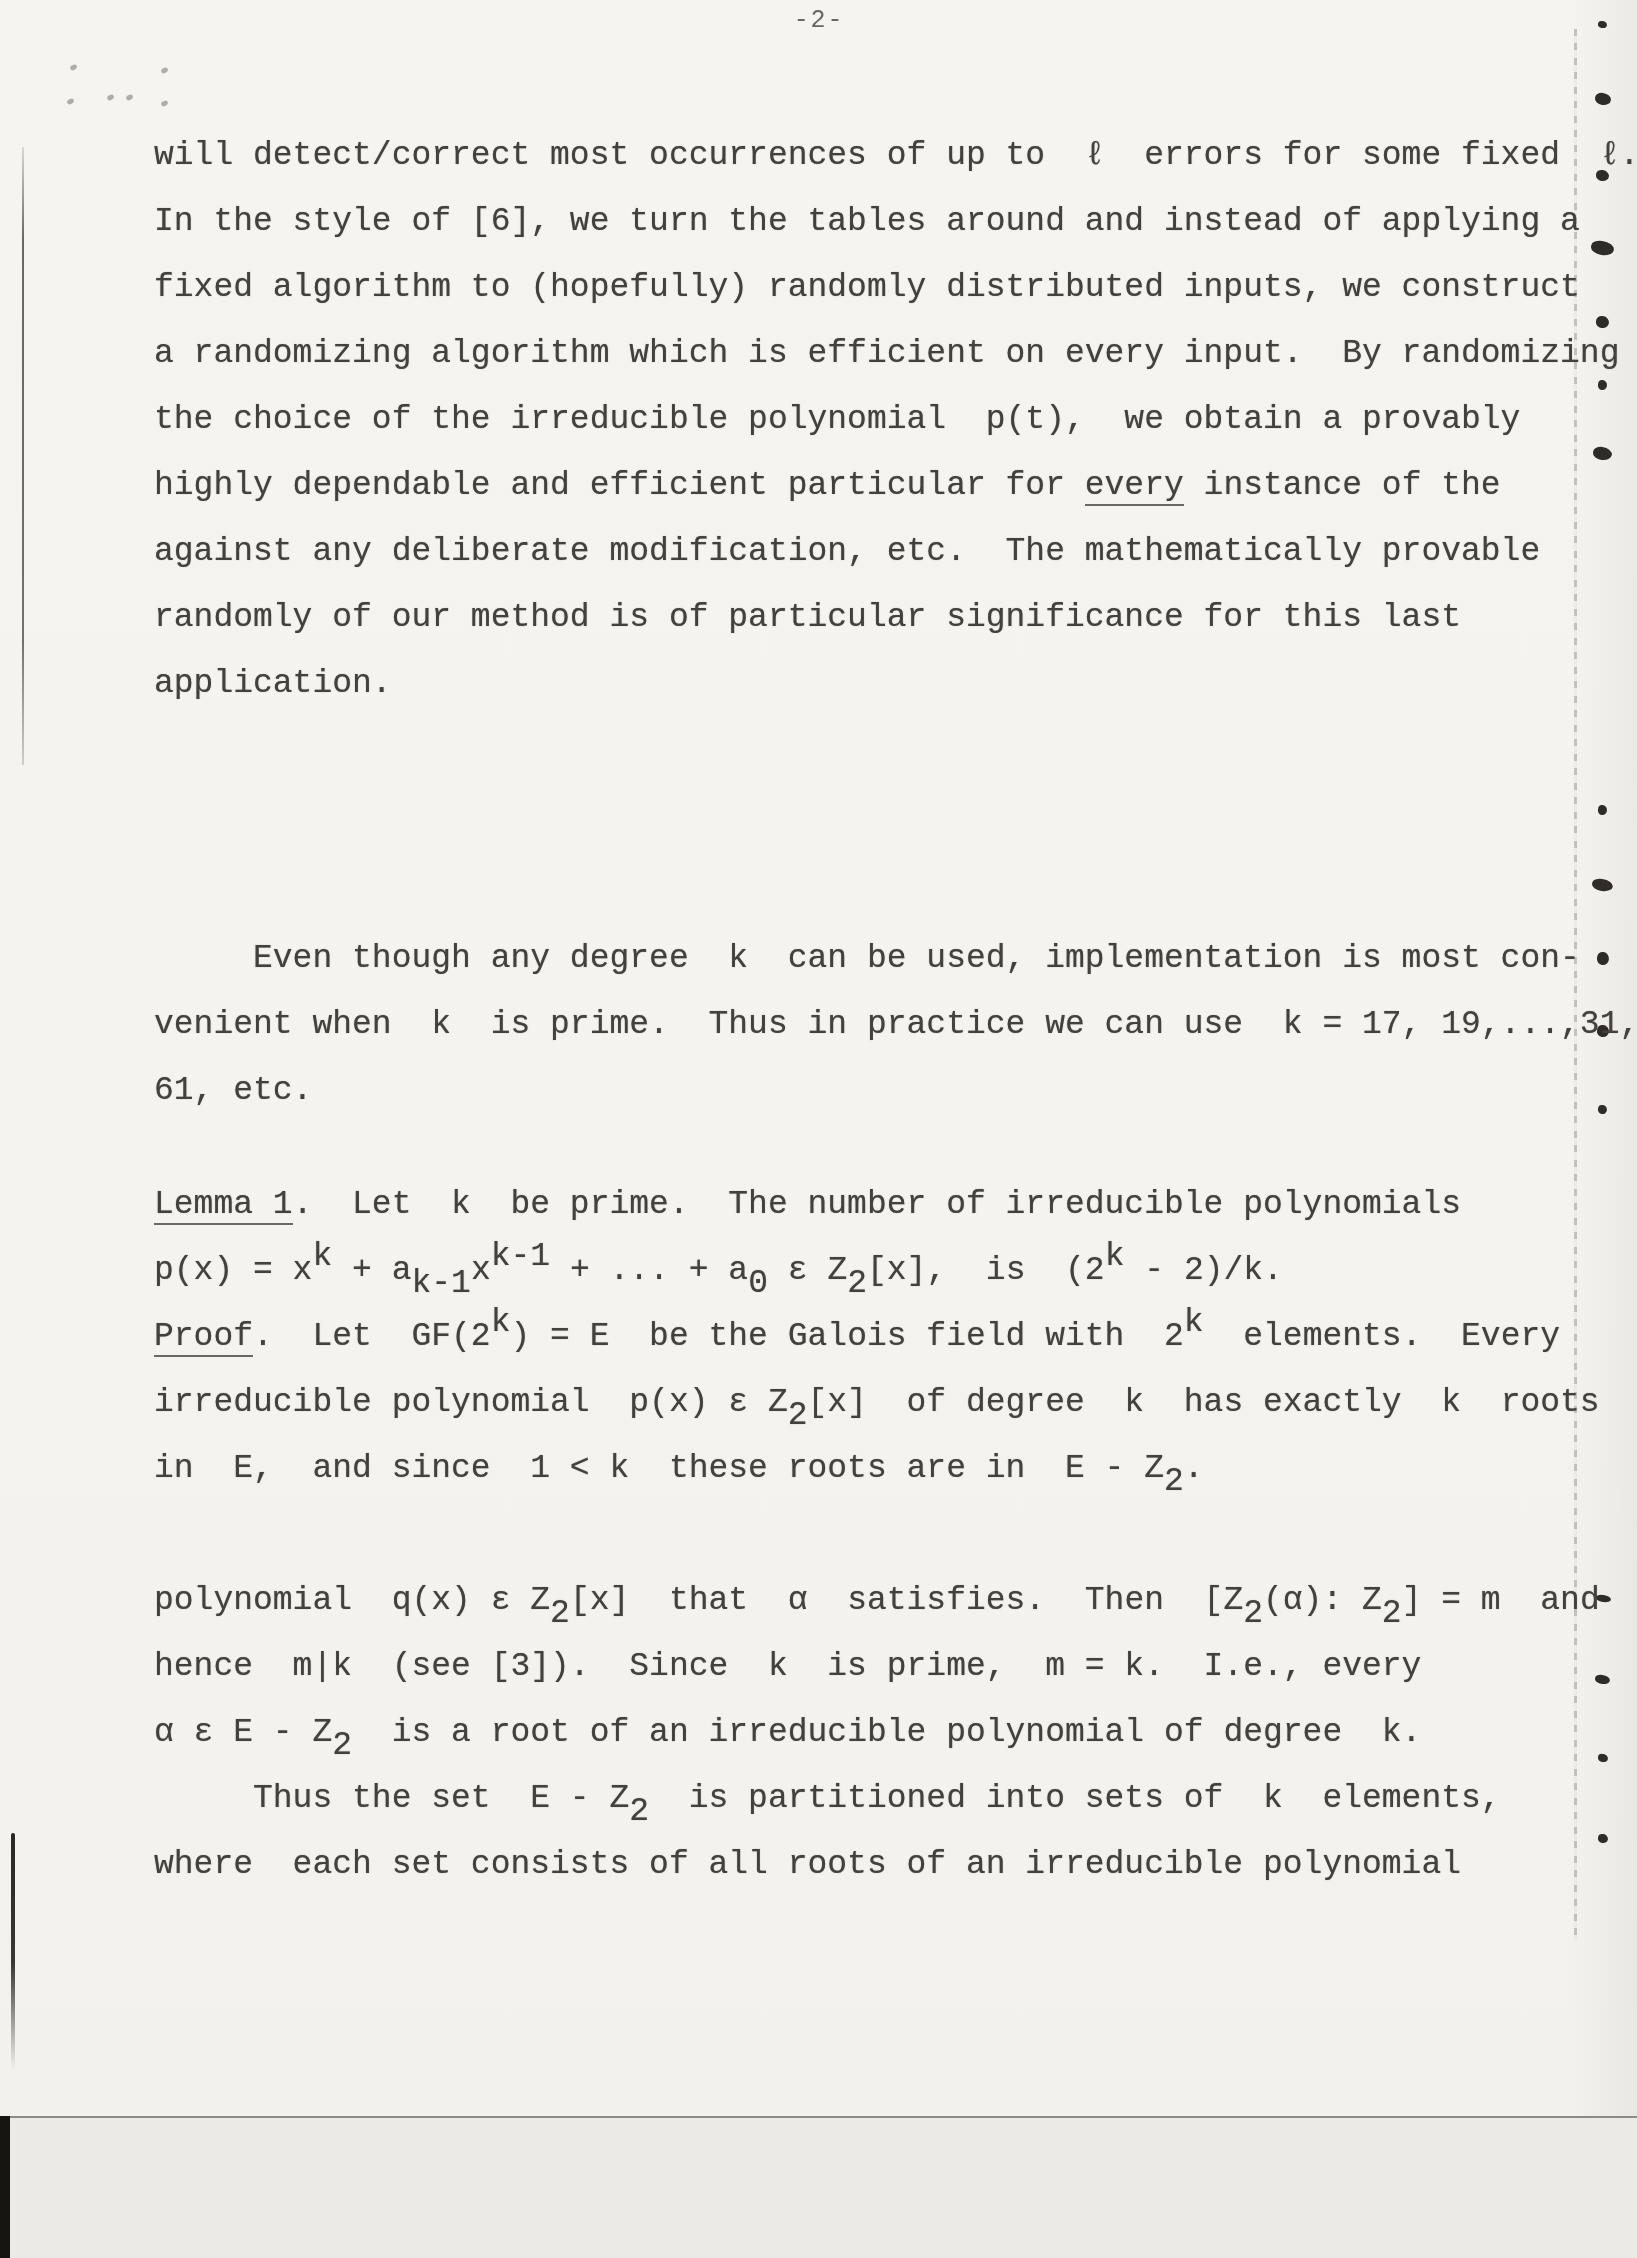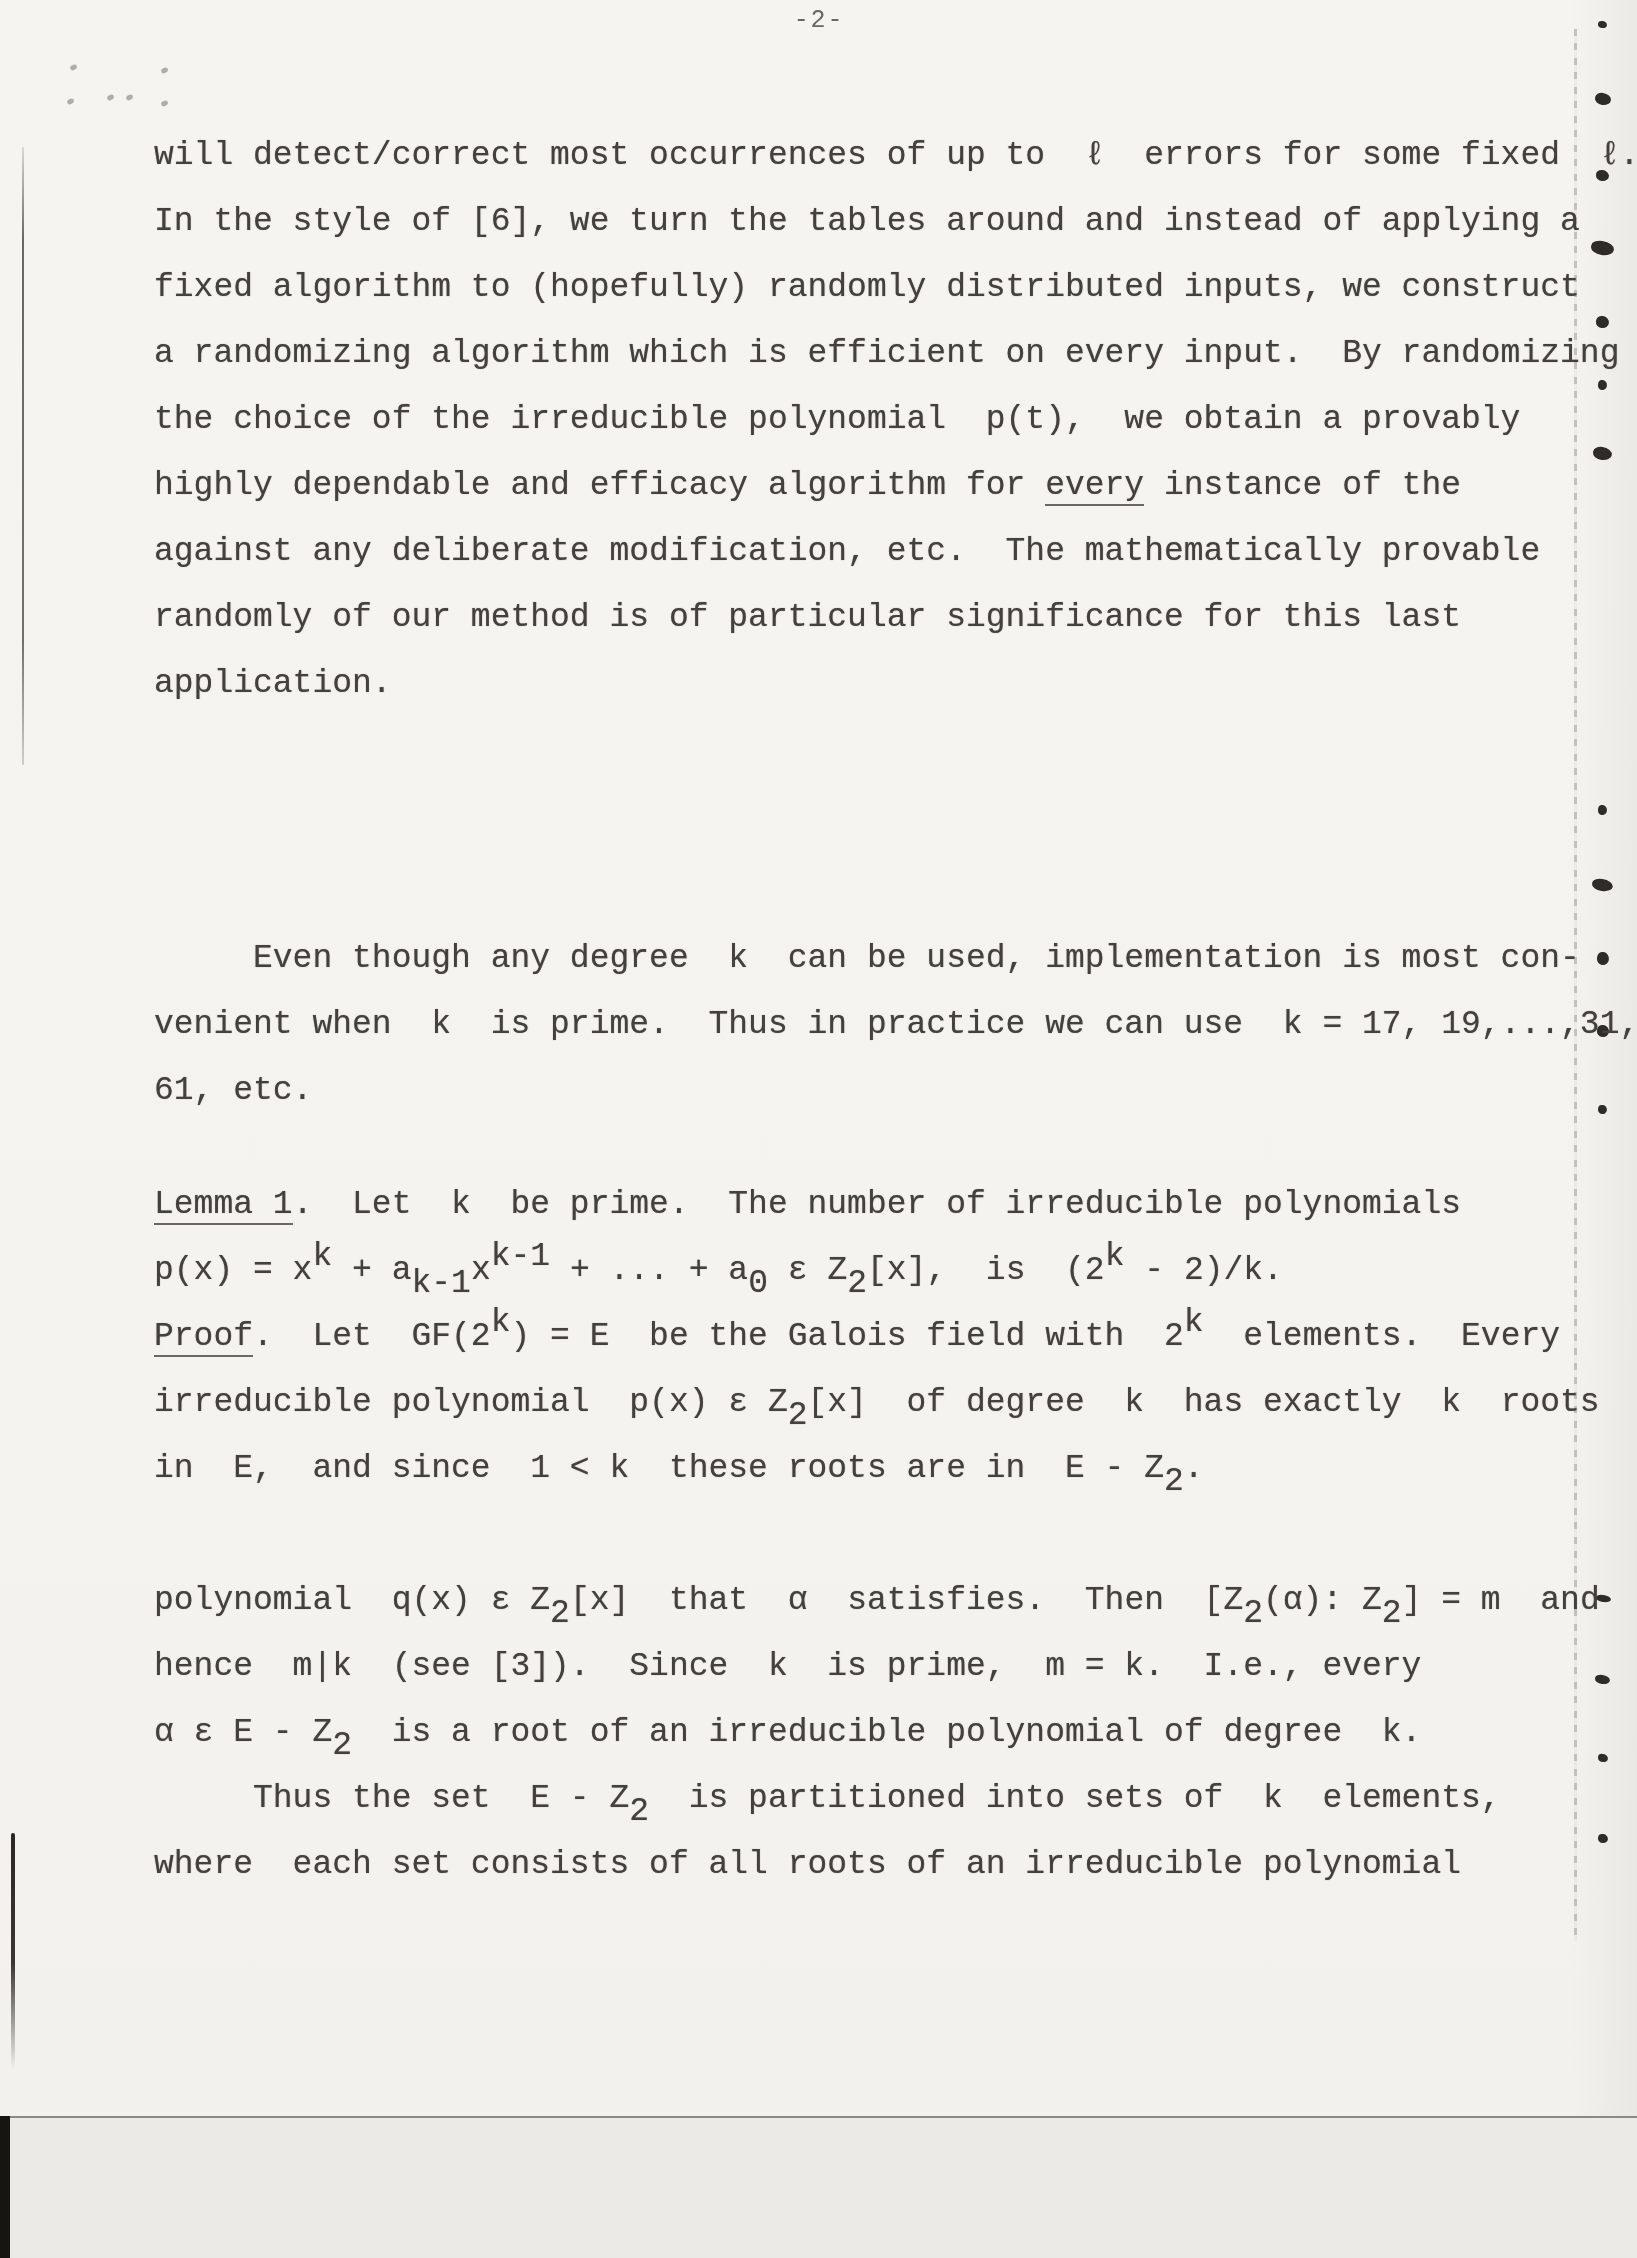--- a/index.html
+++ b/index.html
@@ -99,21 +99,21 @@
       <div class="speck" style="left: 126px; top: 95px;"></div>
       <div class="speck" style="left: 161px; top: 101px;"></div>
     </div>
 
   <div class="para" style="top:123px;">
       <div class="tline"><span>will detect/correct most occurrences of up to  ℓ  errors for some fixed  ℓ.</span></div>
       <div class="tline"><span>In the style of [6], we turn the tables around and instead of applying a</span></div>
       <div class="tline"><span>fixed algorithm to (hopefully) randomly distributed inputs, we construct</span></div>
       <div class="tline"><span>a randomizing algorithm which is efficient on every input.  By randomizing</span></div>
       <div class="tline"><span>the choice of the irreducible polynomial  p(t),  we obtain a provably</span></div>
-      <div class="tline"><span>highly dependable and efficacy algorithm for </span><span class="u">every</span><span> instance of the</span></div>
+      <div class="tline"><span>highly dependable and efficient particular for </span><span class="u">every</span><span> instance of the</span></div>
       <div class="tline"><span>against any deliberate modification, etc.  The mathematically provable</span></div>
       <div class="tline"><span>randomly of our method is of particular significance for this last</span></div>
       <div class="tline"><span>application.</span></div>
     </div>
 
 
   <div class="para" style="top:926px;">
       <div class="tline"><span>     Even though any degree  k  can be used, implementation is most con-</span></div>
       <div class="tline"><span>venient when  k  is prime.  Thus in practice we can use  k = 17, 19,...,31,</span></div>
       <div class="tline"><span>61, etc.</span></div>

